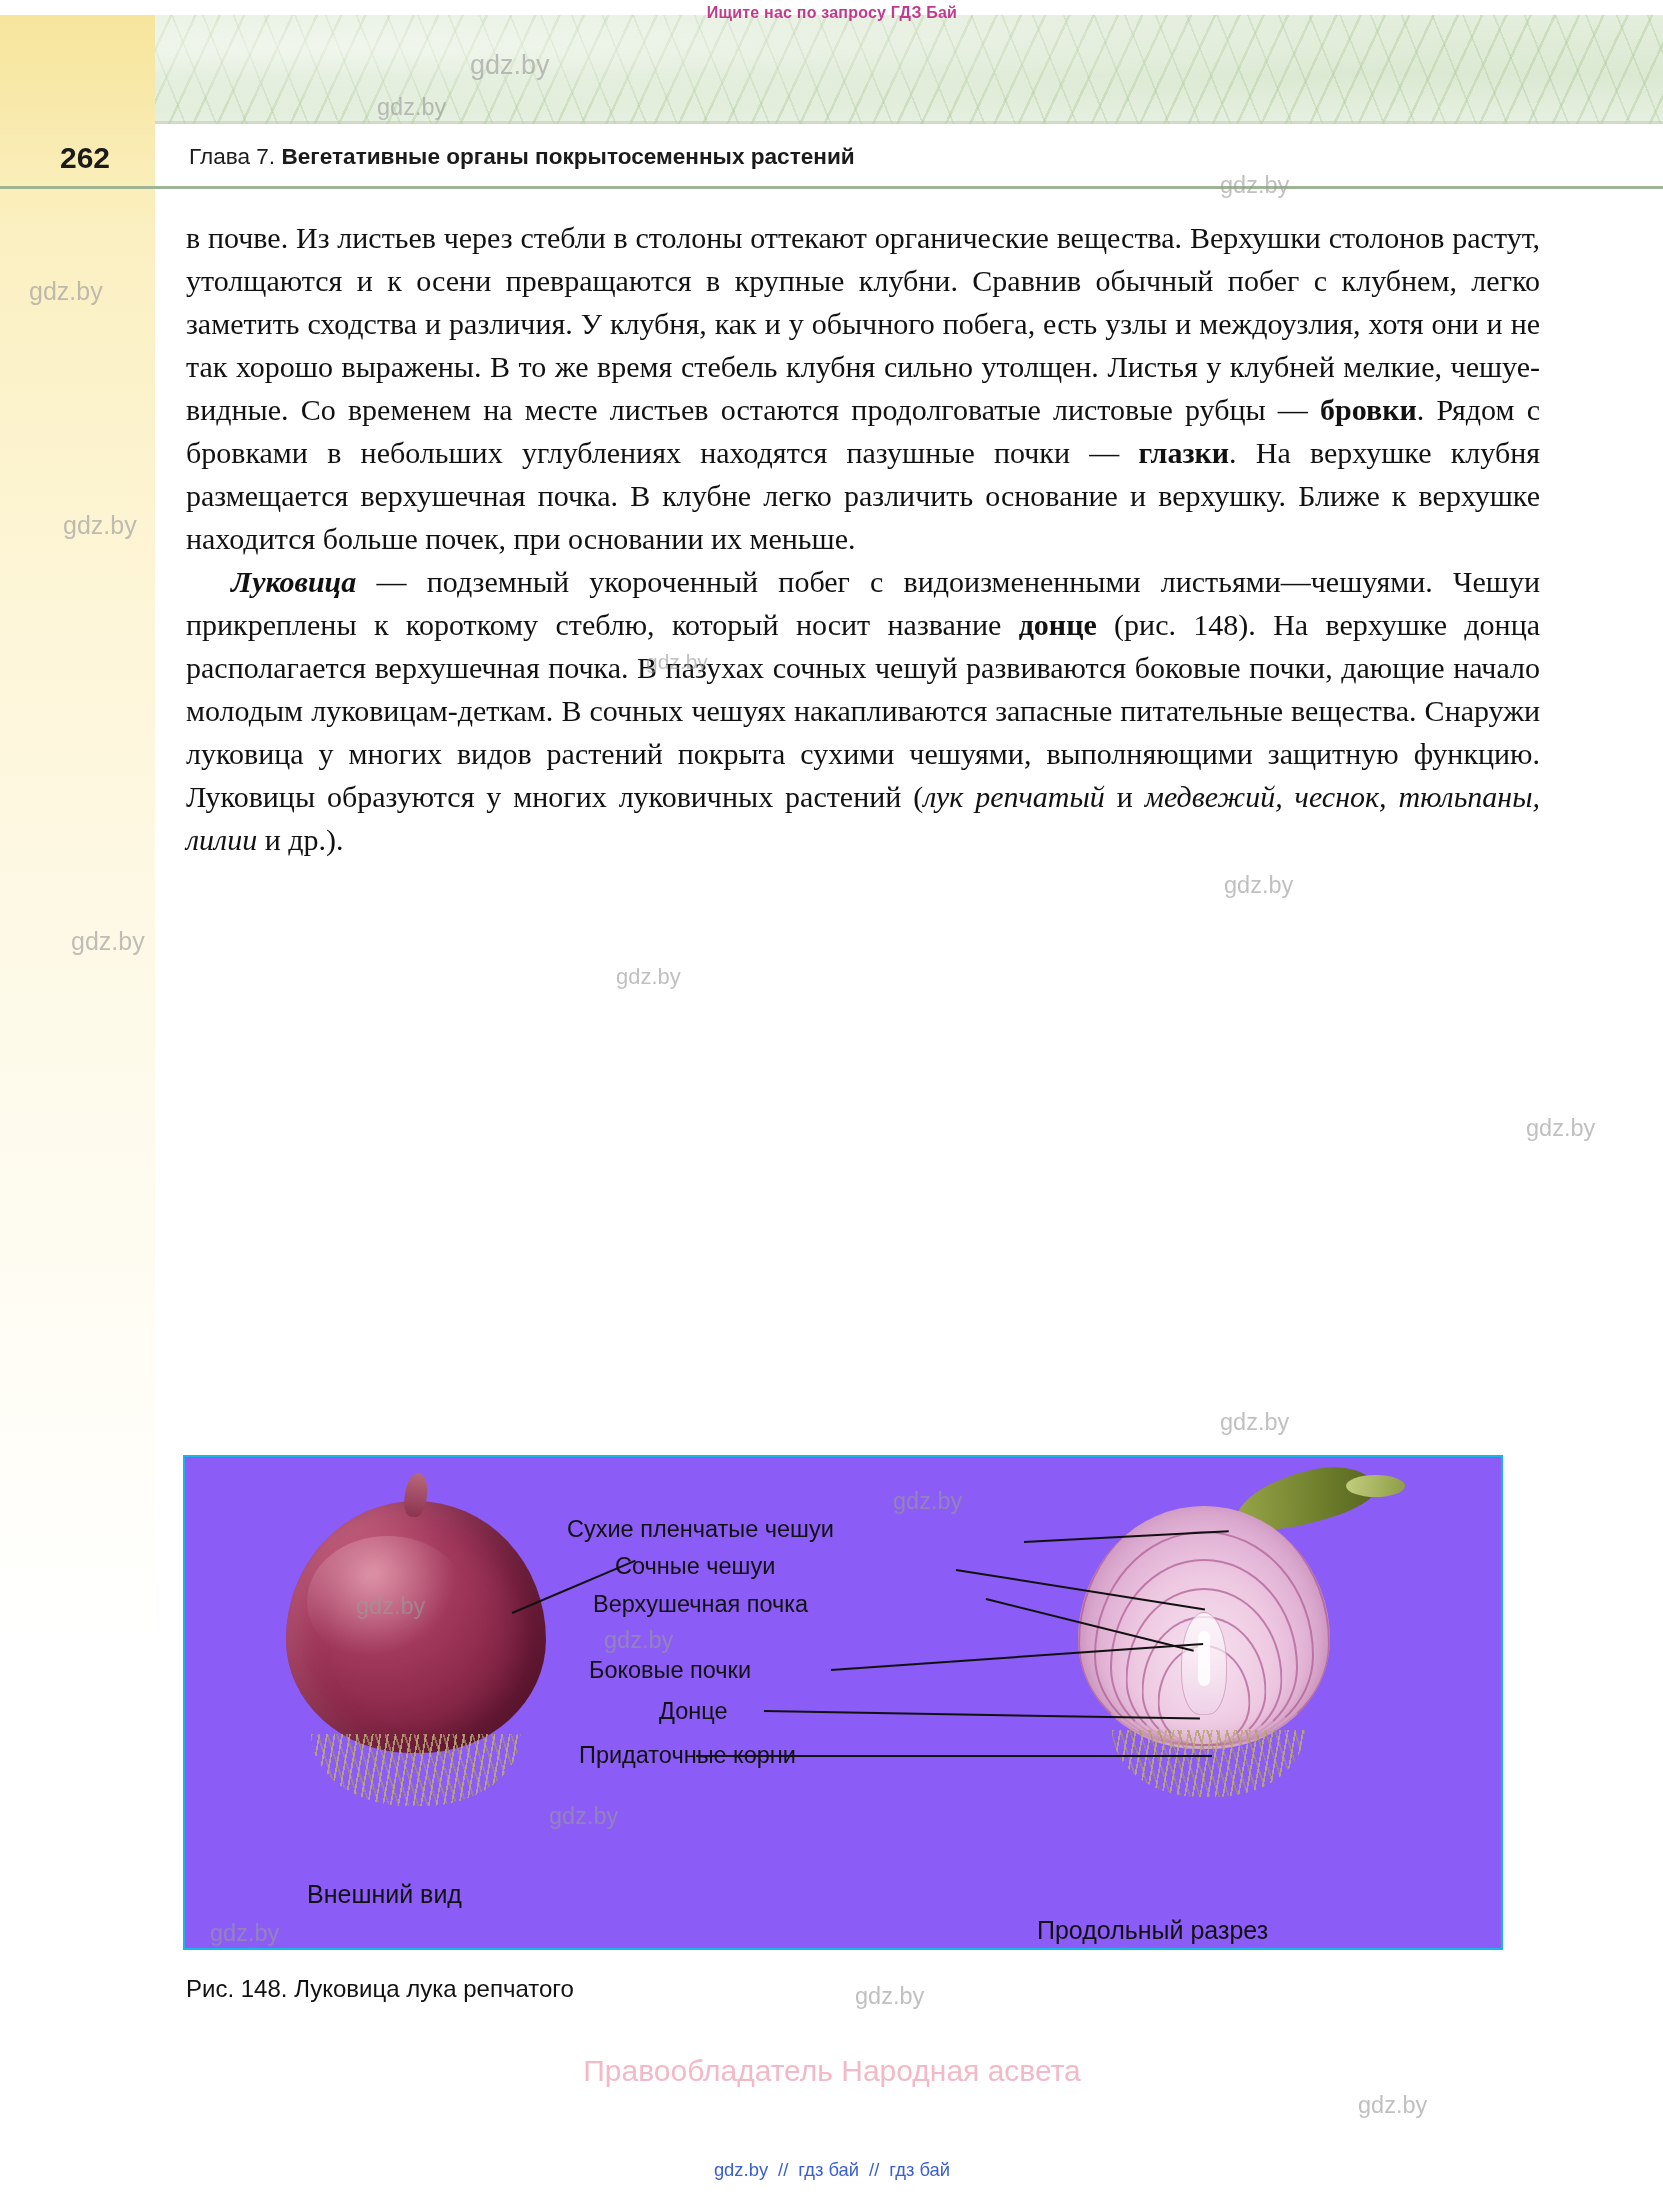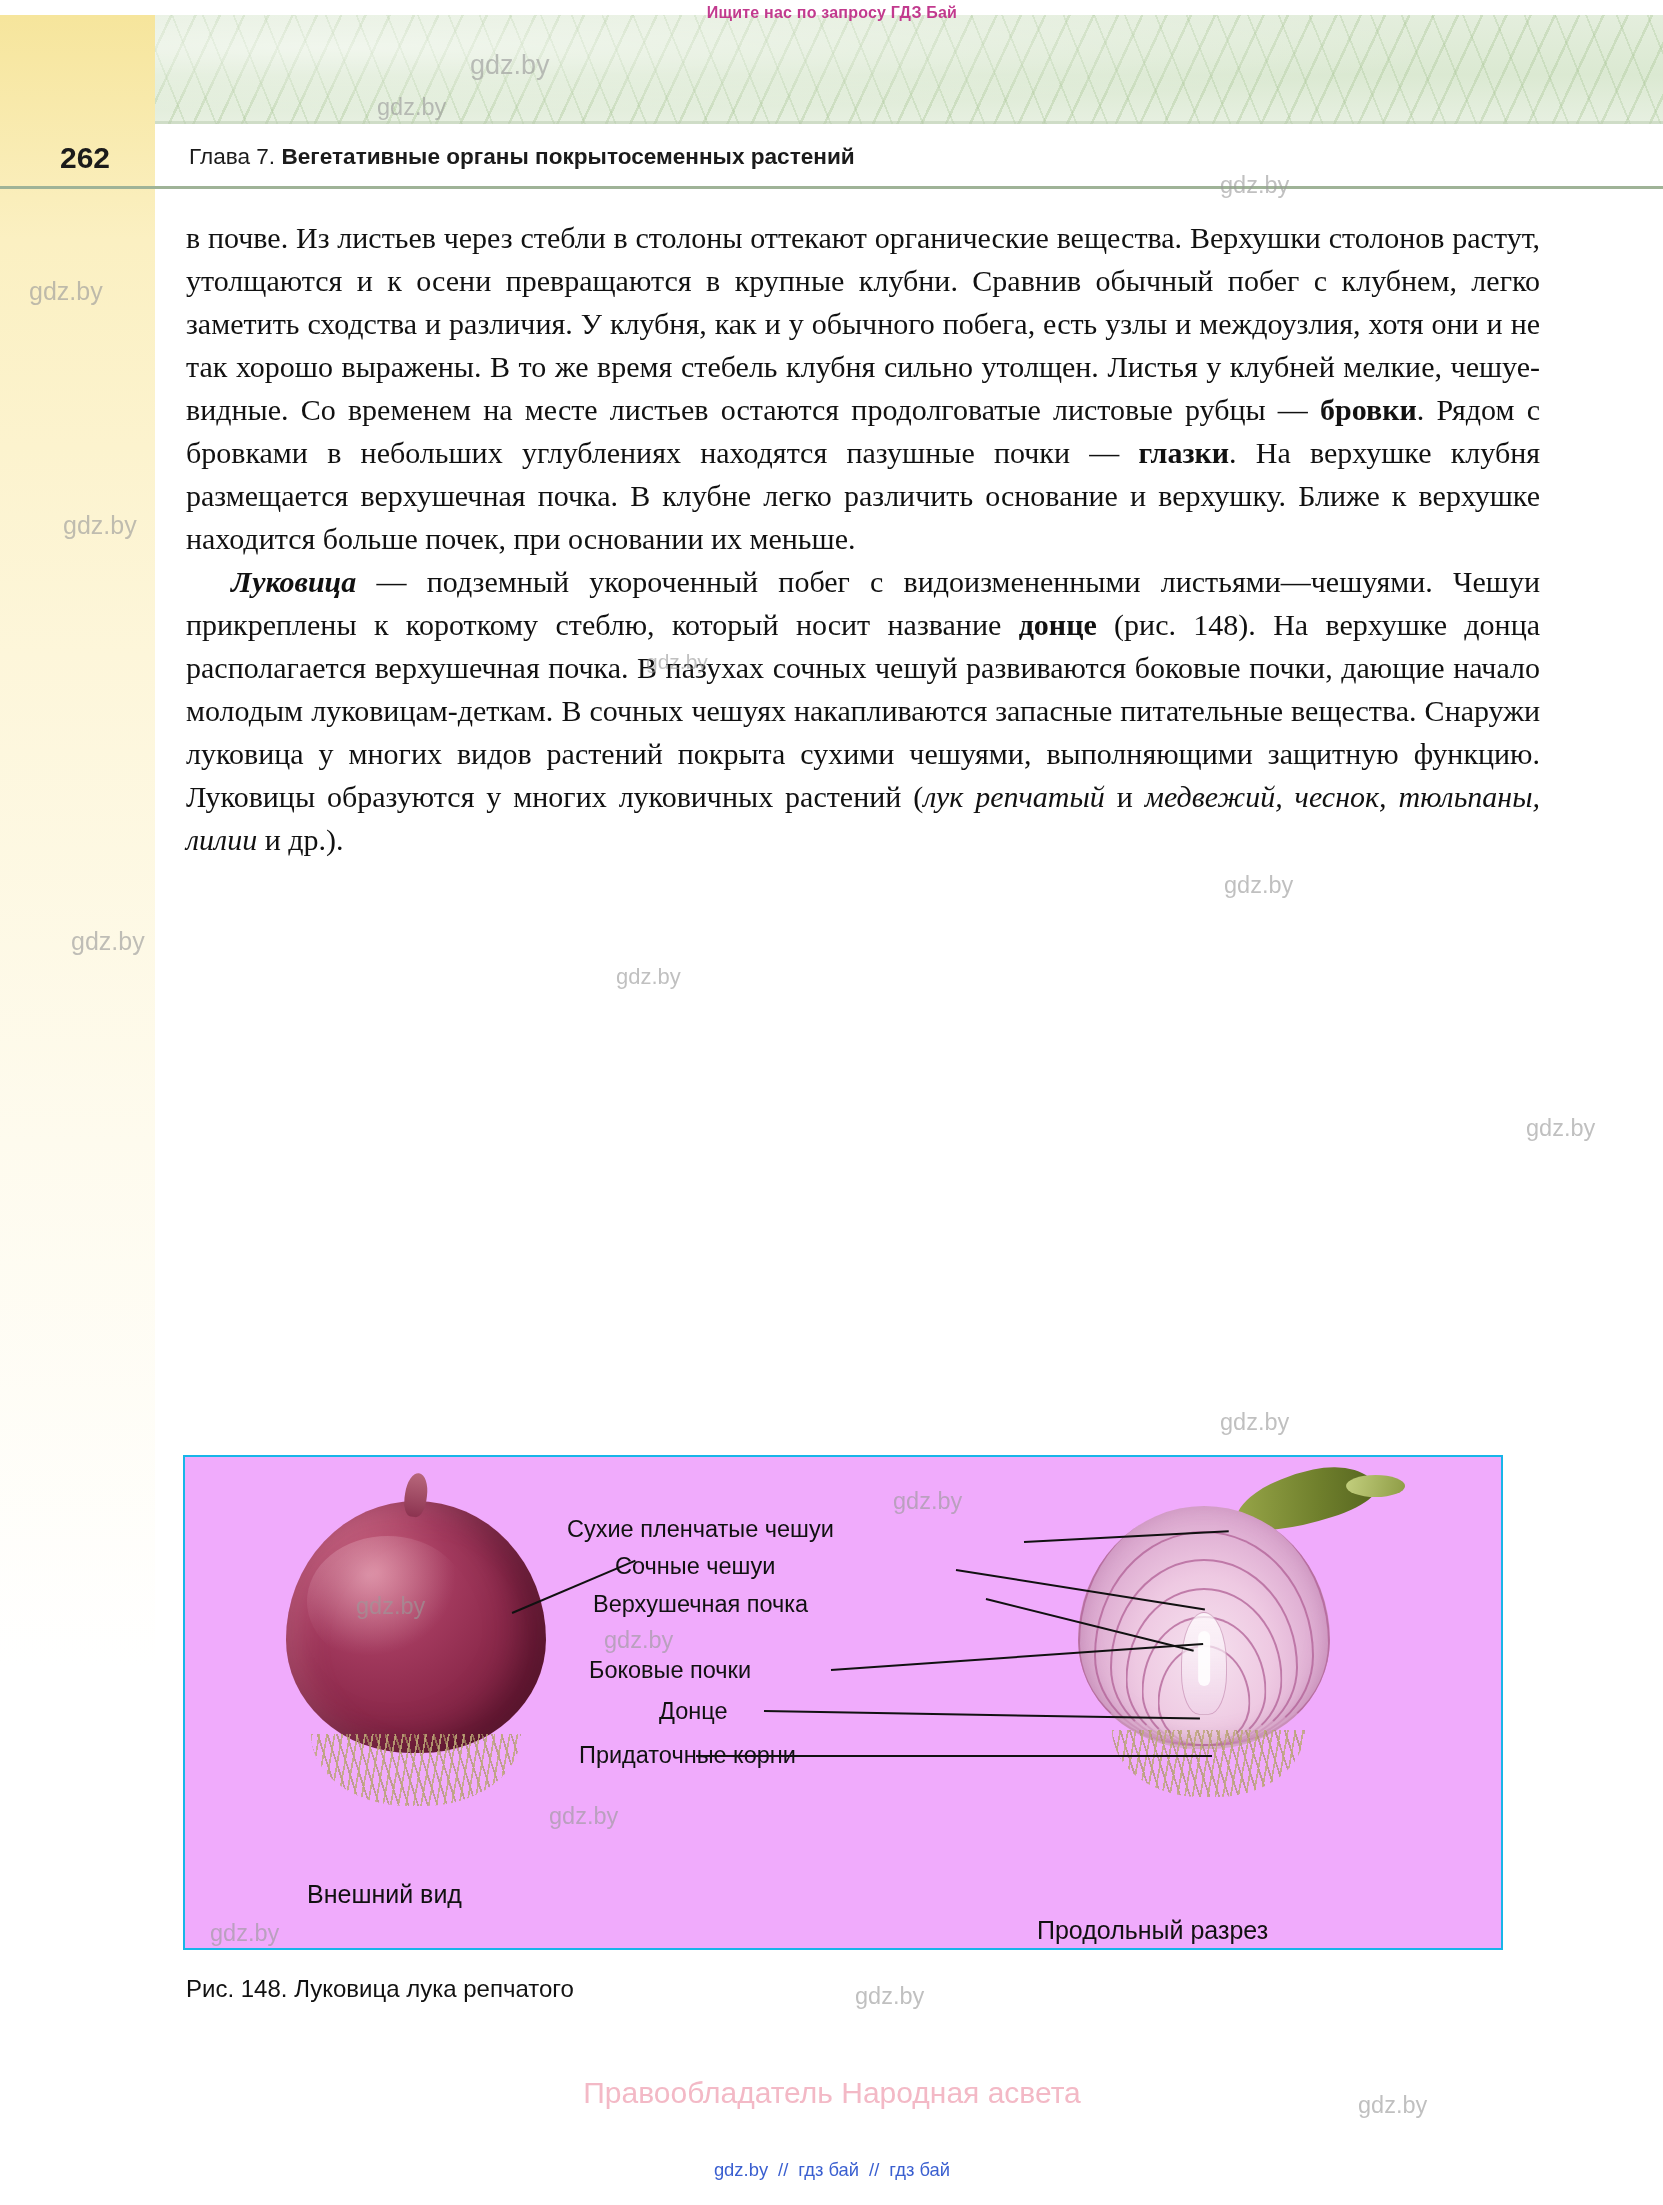--- a/index.html
+++ b/index.html
@@ -111,21 +111,21 @@
   .body-text .bi { font-style: italic; font-weight: bold; }
 
   
   .figure-box {
     position: absolute;
     left: 183px;
     top: 1455px;
     width: 1316px;
     height: 491px;
     border: 2.5px solid #18b5e8;
-    background: #f0abfc;
+    background: #8b5cf6;
     z-index: 10;
   }
   .fig-caption {
     position: absolute;
     left: 186px;
     top: 1975px;
     font-family: "Liberation Sans", sans-serif;
     font-size: 24px;
     color: #111;
     z-index: 10;
@@ -260,21 +260,20 @@
   
   .copyright{
     position:absolute;
     left:0; top:2054px;
     width:1664px;
     text-align:center;
     font-family:"Liberation Sans", sans-serif;
     font-size:30px;
     color:#f3b9c6;
     z-index:10;
-    margin-top:22px;
   }
   .footer-links{
     position:absolute;
     left:0; top:2159px;
     width:1664px;
     text-align:center;
     font-family:Liberation Sans, sans-serif;
     font-size:18.4px;
     color:#3a5fd0;
     z-index:10;

